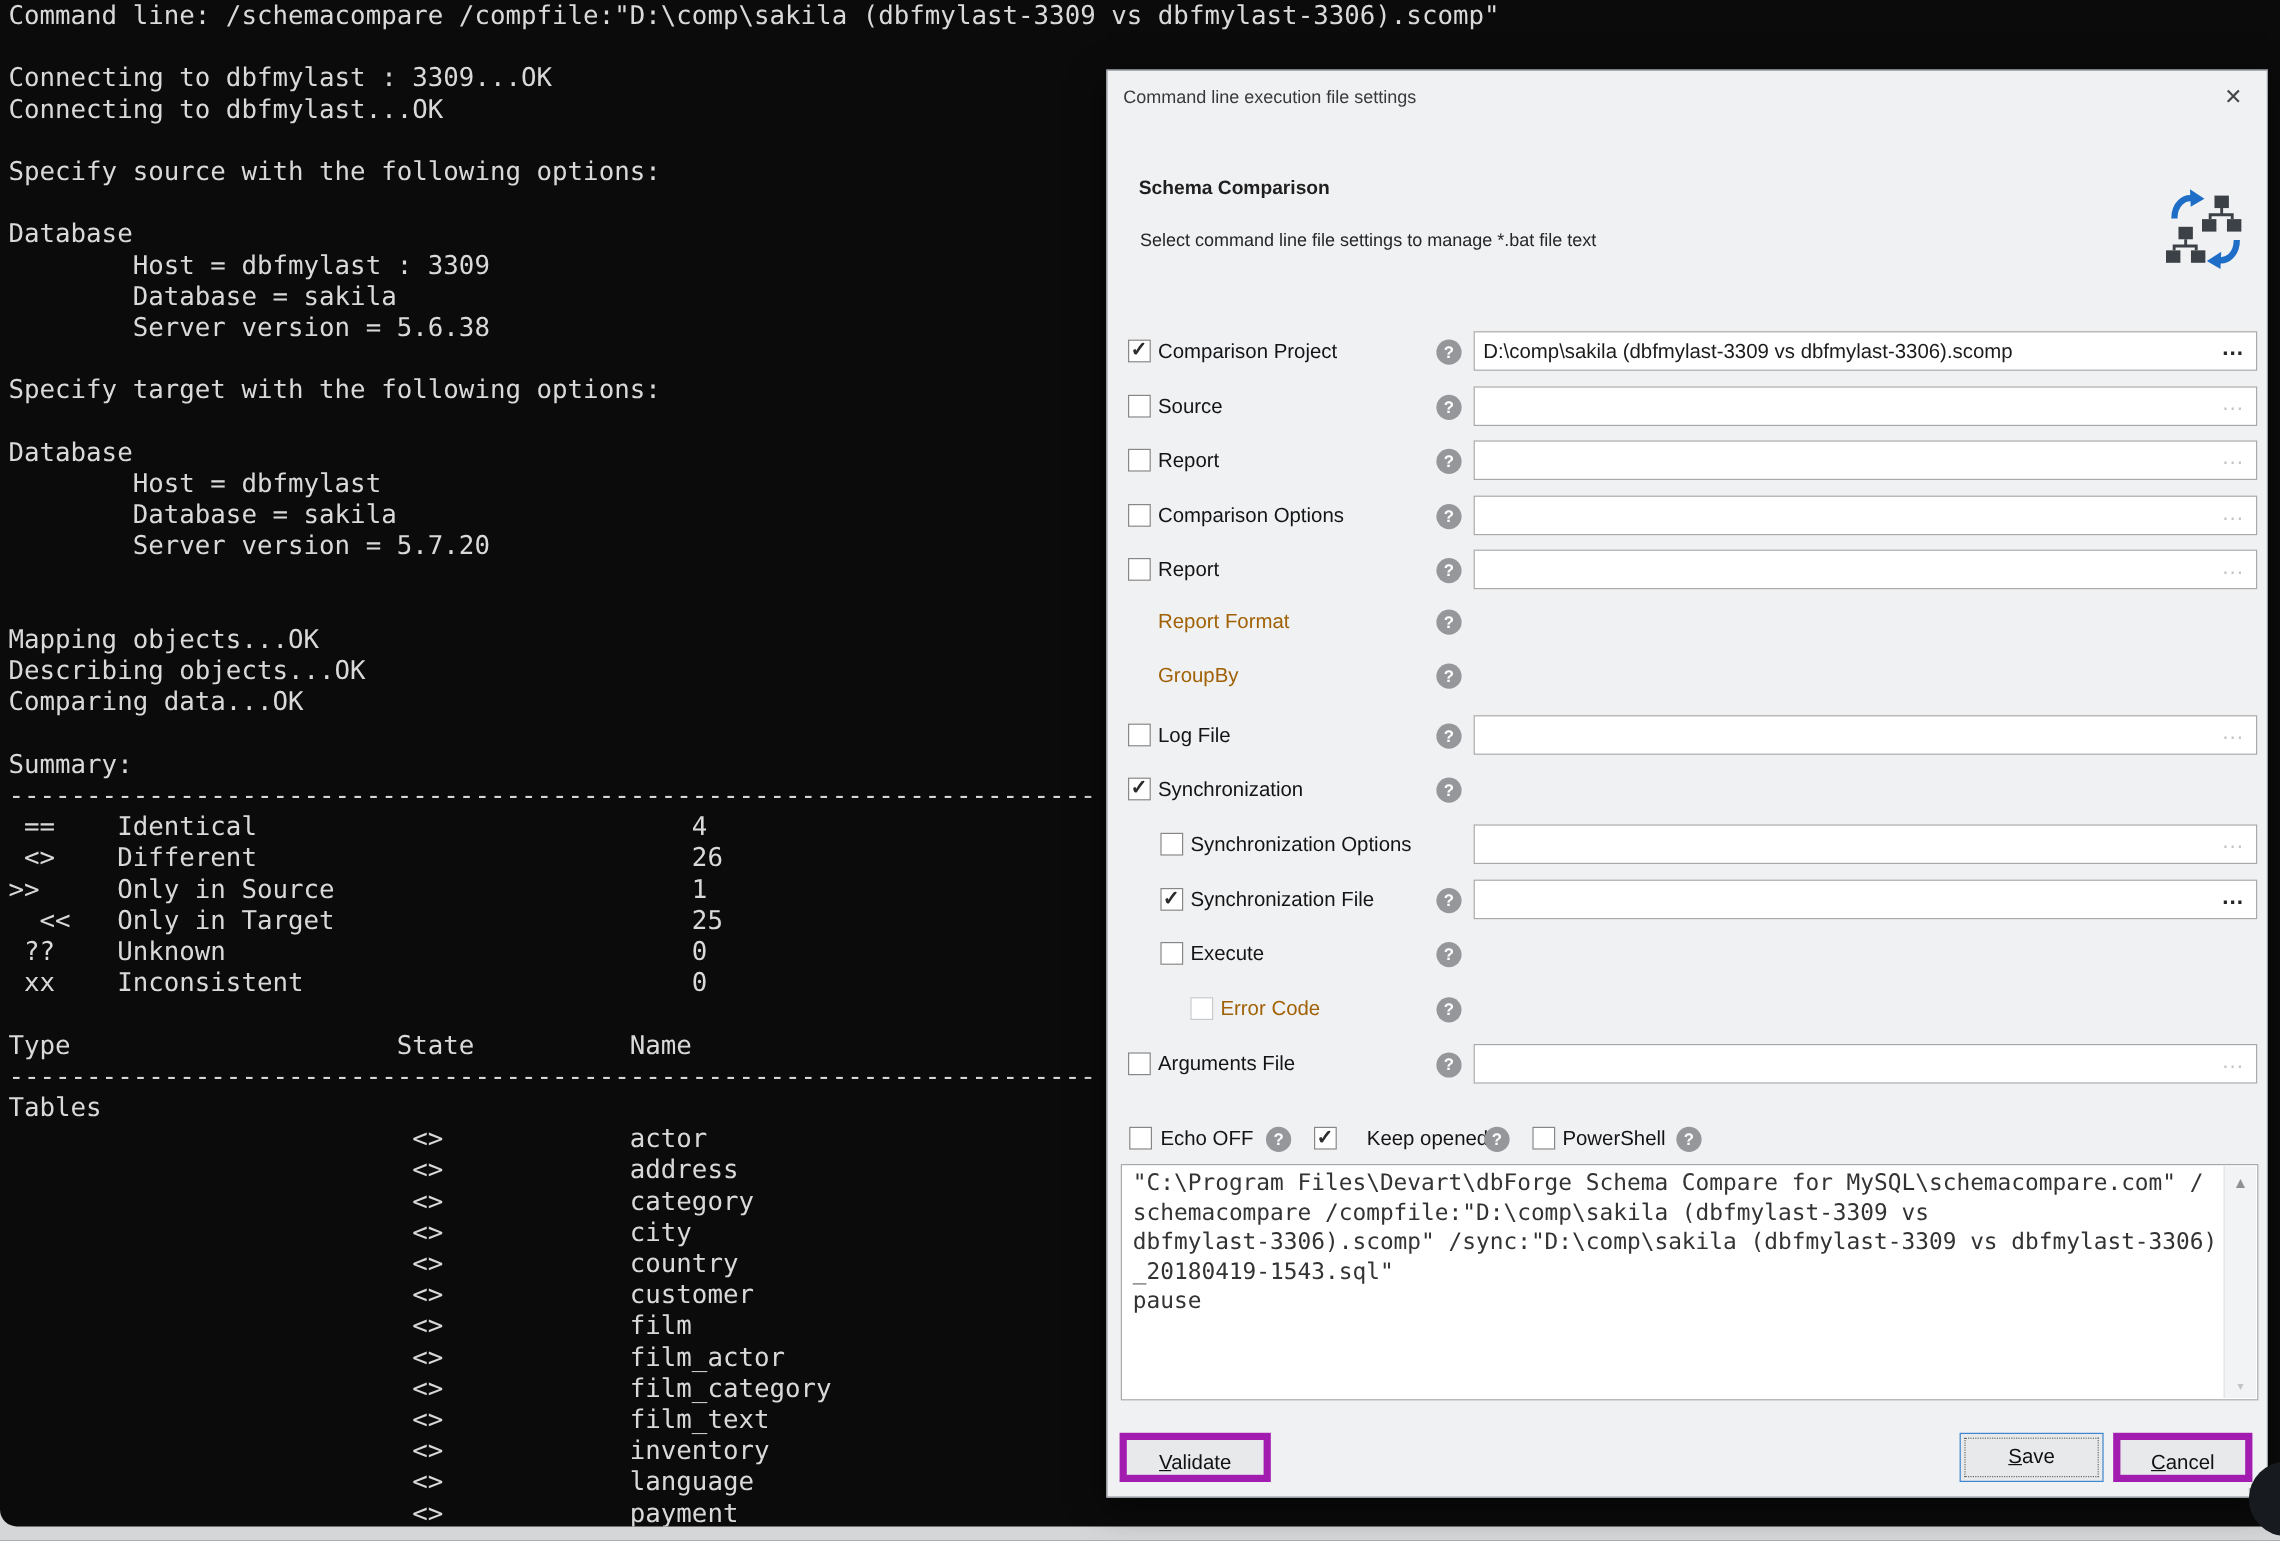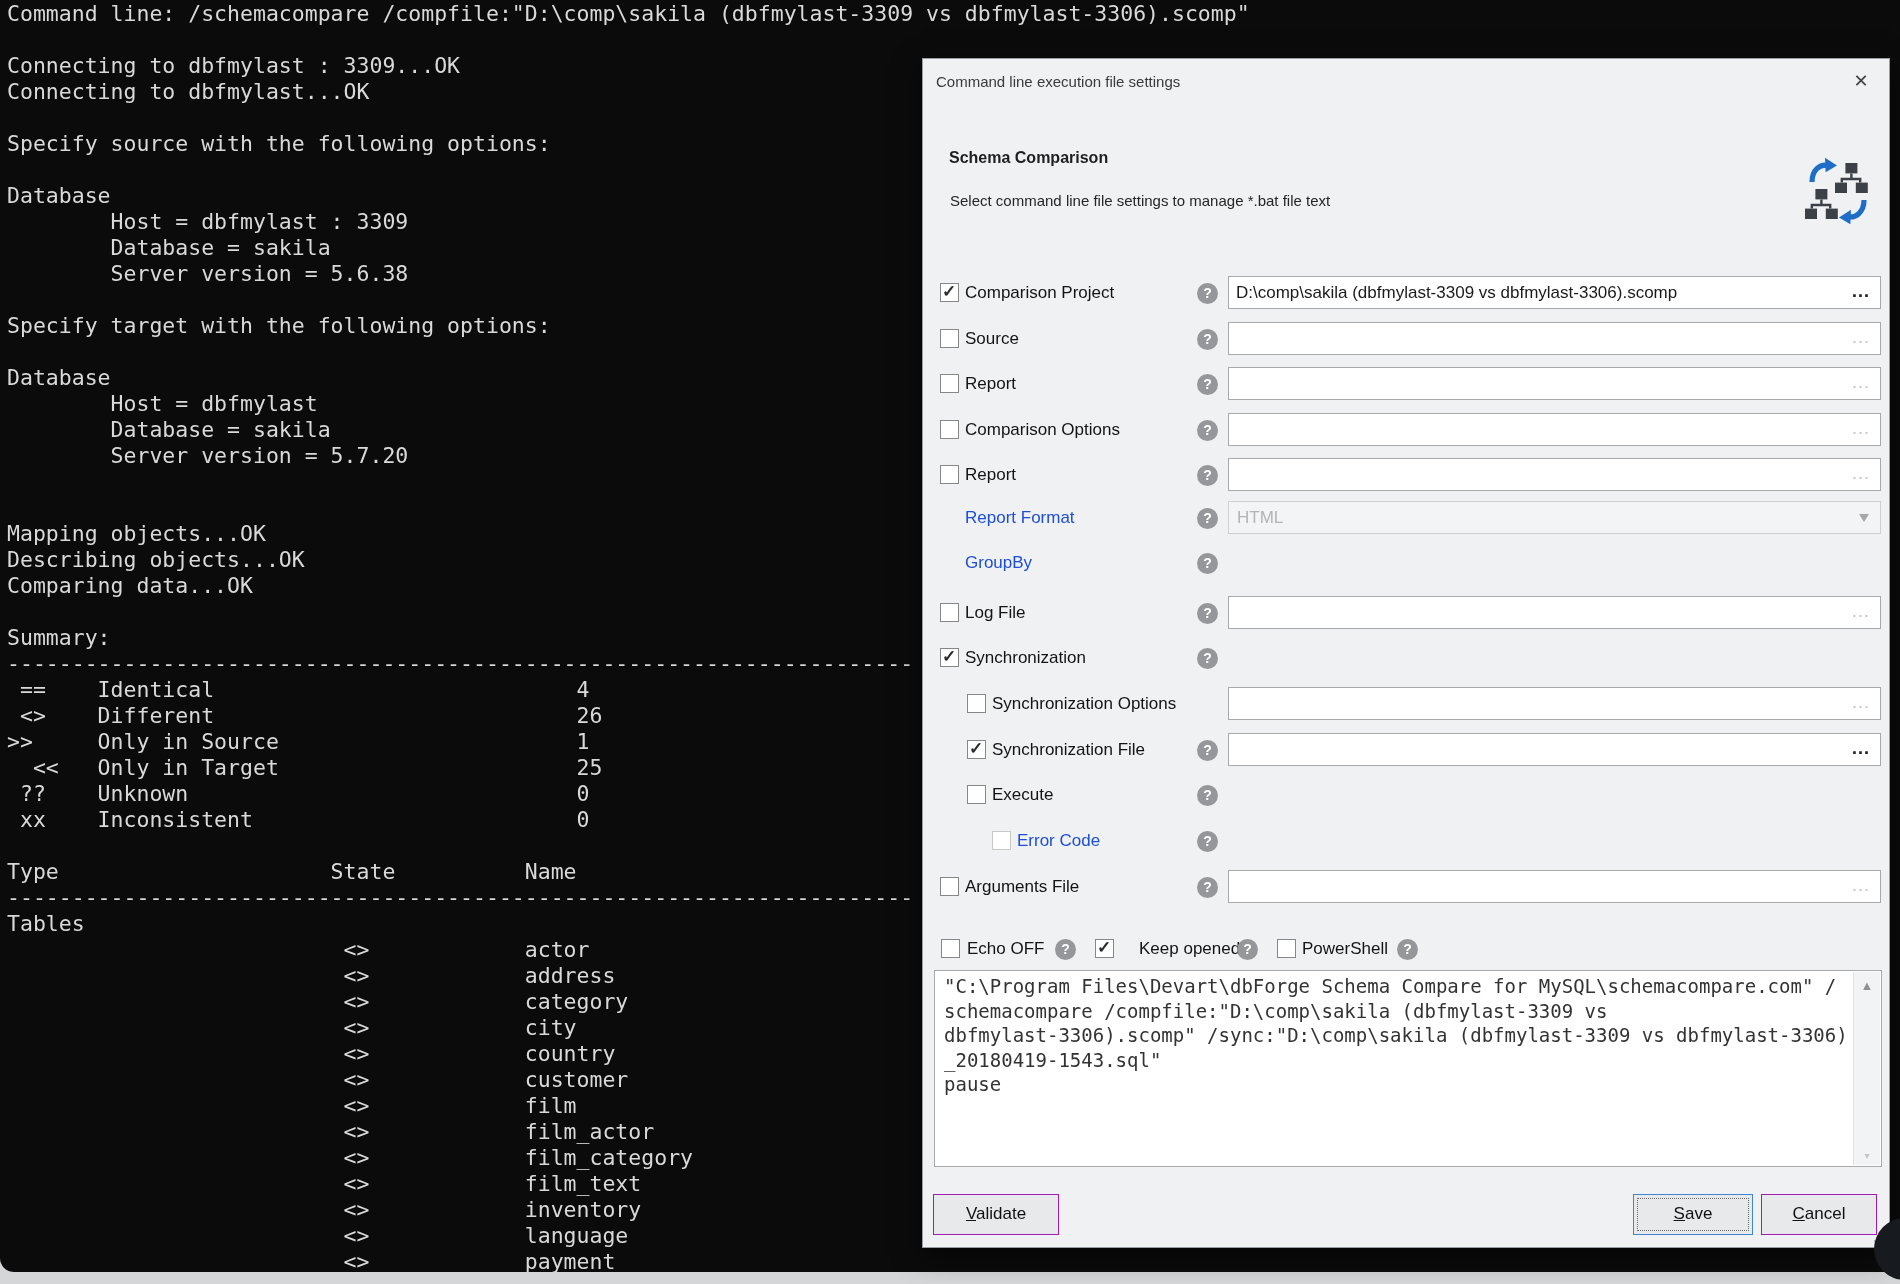--- a/index.html
+++ b/index.html
@@ -25,21 +25,21 @@
   .dlg-icon{position:absolute;right:18px;top:92px;width:66px;height:78px;}
 
   
   .row{position:absolute;left:0;width:968px;height:34px;}
   .cb{position:absolute;top:50%;margin-top:-10px;width:19px;height:19px;background:#fff;
       border:1px solid #878787;box-sizing:border-box;}
   .cb.checked::after{content:"\2713";position:absolute;left:1px;top:-3px;font-size:17px;
       font-weight:bold;color:#2c2c2c;}
   .cb.dis{border-color:#c9c9c9;}
   .lbl{position:absolute;top:50%;transform:translateY(-50%);font-size:17px;color:#141414;white-space:nowrap;}
-  .lbl.dis{color:#1d4ed8;}
+  .lbl.dis{color:#a16207;}
   .help{position:absolute;top:50%;margin-top:-10.5px;width:21px;height:21px;border-radius:50%;
         background:#95979a;color:#fff;font-size:14px;font-weight:bold;text-align:center;line-height:21px;}
   .fld{position:absolute;left:305px;top:0;width:653px;height:33px;background:#fff;
        border:1px solid #a9a9a9;box-sizing:border-box;font-size:17px;color:#1b1b1b;
        line-height:31px;padding:0 34px 0 7px;white-space:nowrap;overflow:hidden;}
   .fld .dots{position:absolute;right:9px;top:-2px;font-size:19px;font-weight:bold;
        letter-spacing:1px;color:#262626;}
   .fld.empty .dots{color:#c6c6c6;font-weight:normal;}
   .sel{position:absolute;left:305px;top:0;width:653px;height:33px;background:#f3f4f5;
        border:1px solid #cfcfcf;box-sizing:border-box;font-size:17px;color:#b4b4b6;
@@ -52,21 +52,21 @@
           border:1px solid #a9a9a9;box-sizing:border-box;}
   .batbox pre{margin:0;position:absolute;left:9px;top:3px;right:30px;
           font-family:"DejaVu Sans Mono",monospace;font-size:19px;line-height:24.5px;
           color:#333;white-space:pre-wrap;}
   .sb{position:absolute;right:1px;top:1px;bottom:1px;width:26px;background:#f2f3f4;
       border-left:1px solid #e2e3e4;}
   .sb .up{position:absolute;top:6px;left:0;width:26px;text-align:center;color:#8f9193;font-size:13px;}
   .sb .dn{position:absolute;bottom:4px;left:0;width:26px;text-align:center;color:#c4c4c4;font-size:10px;}
 
   
-  .btn{position:absolute;top:1135px;height:41px;background:#e7e9eb;border:1px solid #a21caf;
+  .btn{position:absolute;top:1135px;height:41px;background:#e7e9eb;border:6px solid #a21caf;
        box-sizing:border-box;font-size:17px;color:#111;text-align:center;line-height:38px;cursor:pointer;}
   .btn u{text-decoration:underline;}
   #btn-validate{left:10px;width:126px;}
   #btn-save{left:710px;width:120px;border:1px solid #3e86d1;outline:1px dotted #6a6a6a;outline-offset:-5px;}
   #btn-cancel{left:838px;width:116px;}
 
   .grip{position:absolute;right:5px;bottom:5px;width:12px;height:12px;}
   .grip::after{content:"";position:absolute;right:0;bottom:0;width:2px;height:2px;background:#9a9a9a;
        box-shadow:-4px 0 0 #9a9a9a,-8px 0 0 #b5b5b5,0 -4px 0 #9a9a9a,-4px -4px 0 #b5b5b5,0 -8px 0 #b5b5b5;}
 
@@ -189,21 +189,20 @@
     <div class="row" style="top:399px">
       <span class="cb" style="left:17px"></span>
       <span class="lbl" style="left:42px">Report</span>
       <span class="help" style="left:274px">?</span>
       <span class="fld empty"><span></span><span class="dots">…</span></span>
     </div>
 
     <div class="row" style="top:442px">
       <span class="lbl dis" style="left:42px">Report Format</span>
       <span class="help" style="left:274px">?</span>
-      <span class="sel"><span>HTML</span><span class="arrow"></span></span>
     </div>
 
     <div class="row" style="top:487px">
       <span class="lbl dis" style="left:42px">GroupBy</span>
       <span class="help" style="left:274px">?</span>
     </div>
 
     <div class="row" style="top:537px">
       <span class="cb" style="left:17px"></span>
       <span class="lbl" style="left:42px">Log File</span>

